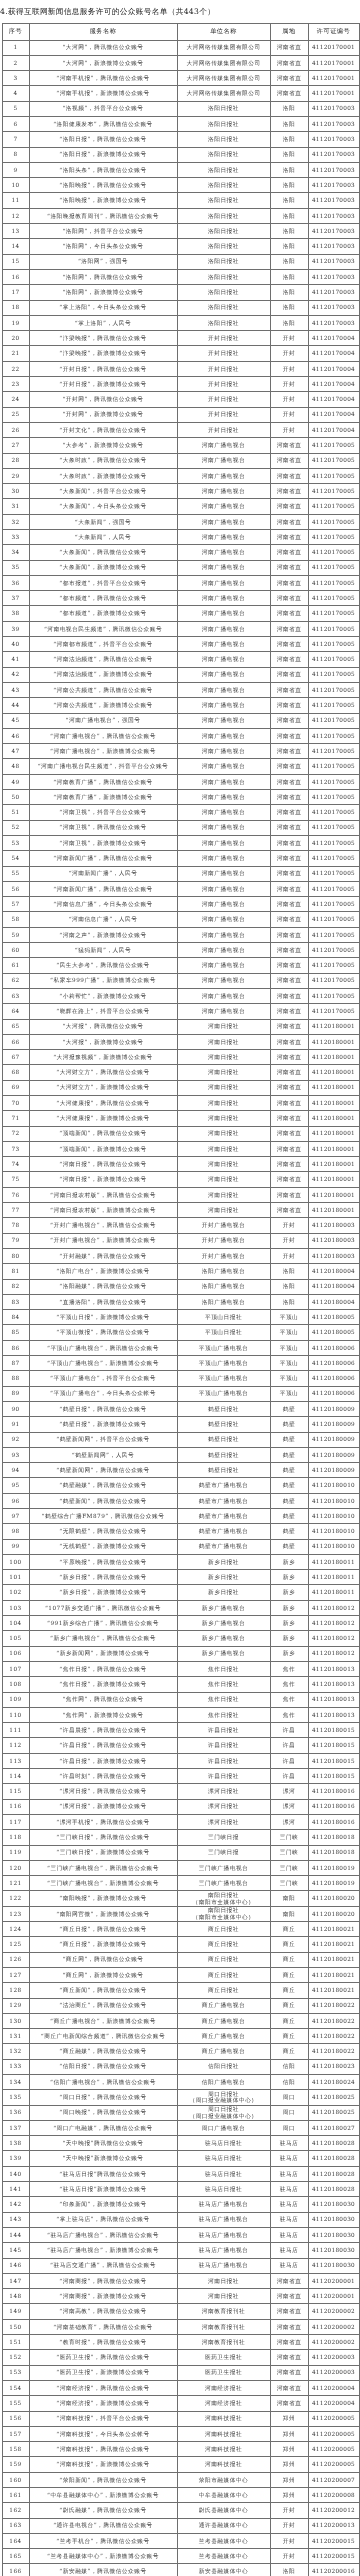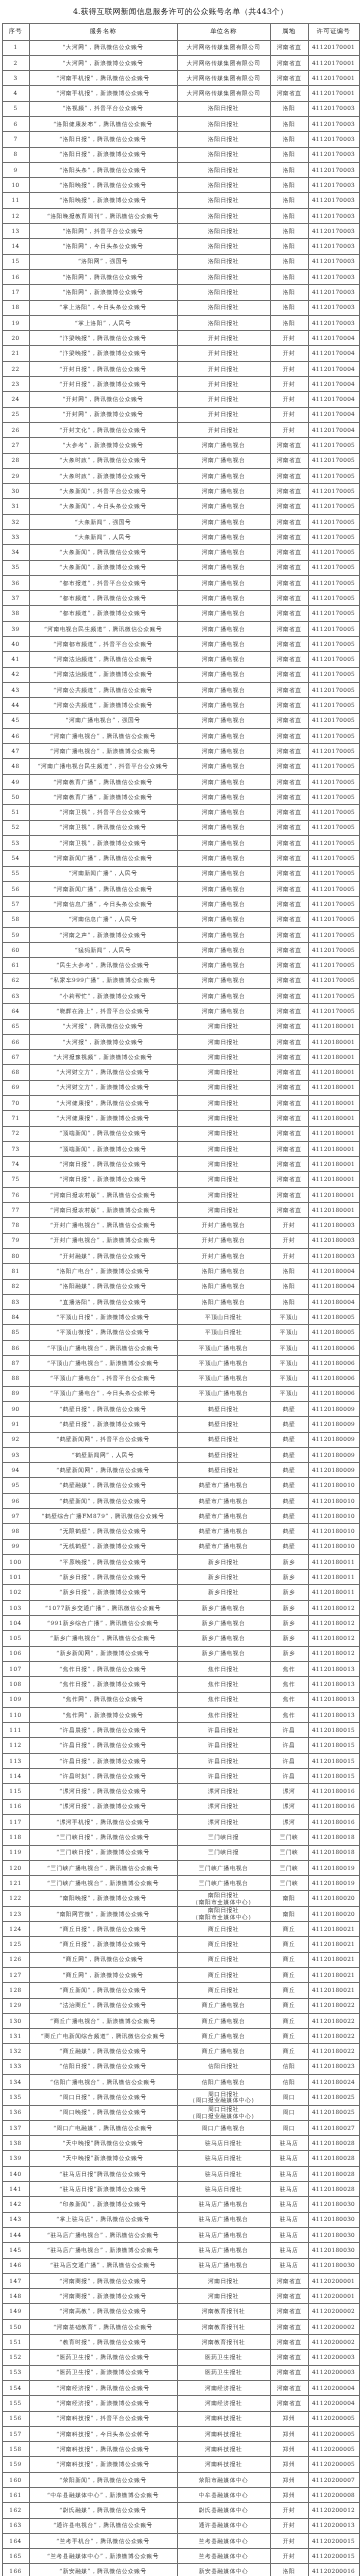--- a/index.html
+++ b/index.html
@@ -1,19 +1,19 @@
 <!DOCTYPE html>
 <html style="font-size:8.2px"><head>
 <meta charset="utf-8">
 <style>
   html, body { margin: 0; padding: 0; background: #ffffff; }
   body { width: 361px; font-family: "DejaVu Serif", "Liberation Serif", serif; color: #333; }
   .page { width: 361px; position: relative; }
   .title {
-    height: 23px; line-height: 23px; text-align: center;
+    height: 23px; line-height: 23px; 
     font-size: 7.7px; color: #222; letter-spacing: 0.3px;
   }
   table {
     border-collapse: collapse; margin-left: 1.5px; width: 357px; table-layout: fixed;
     font-size: 5.7px;
   }
   col.c-idx { width: 27px; }
   col.c-svc { width: 148px; }
   col.c-org { width: 93px; }
   col.c-loc { width: 38px; }

